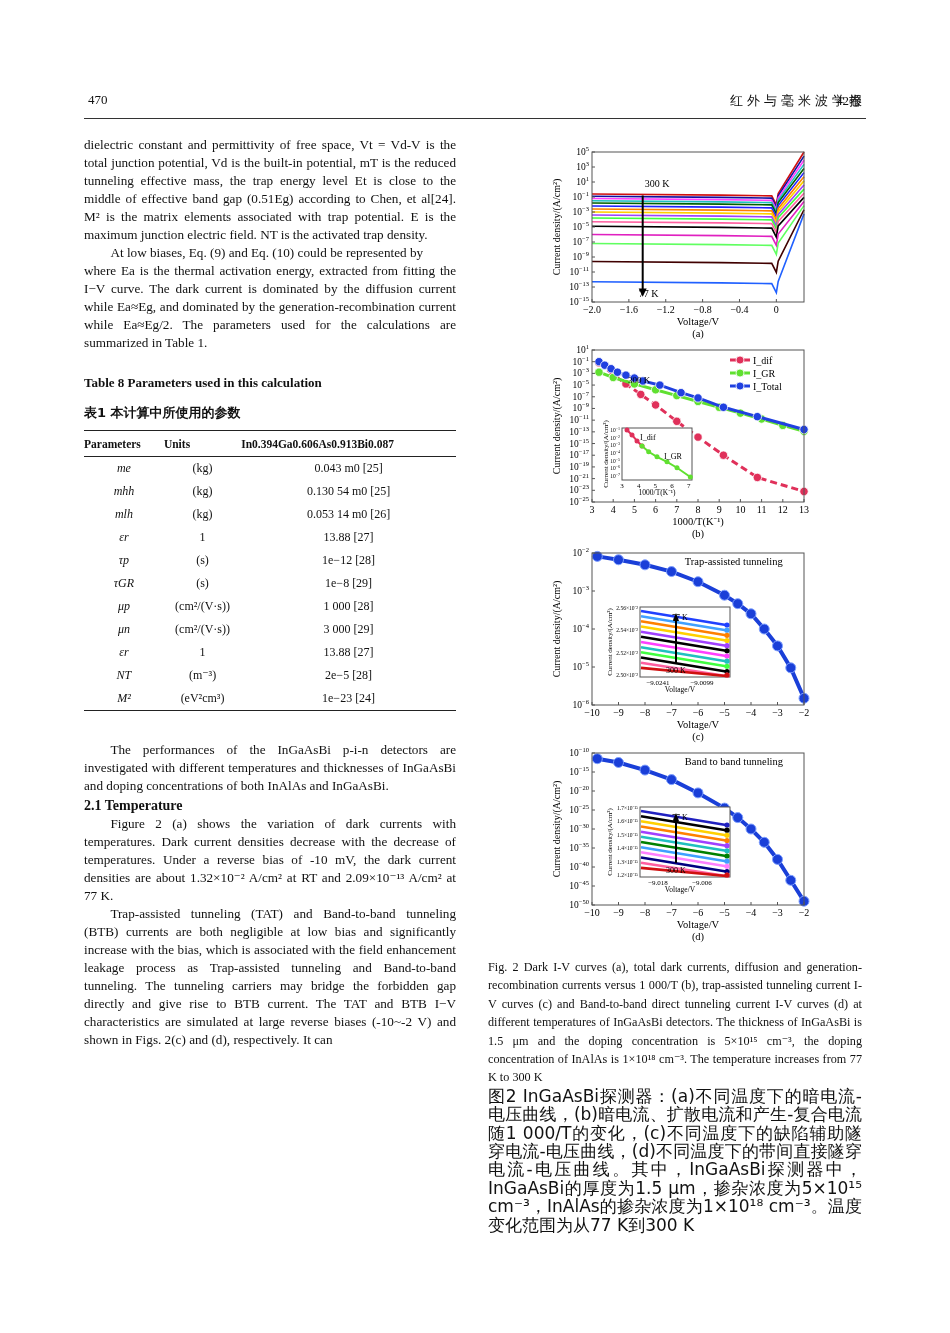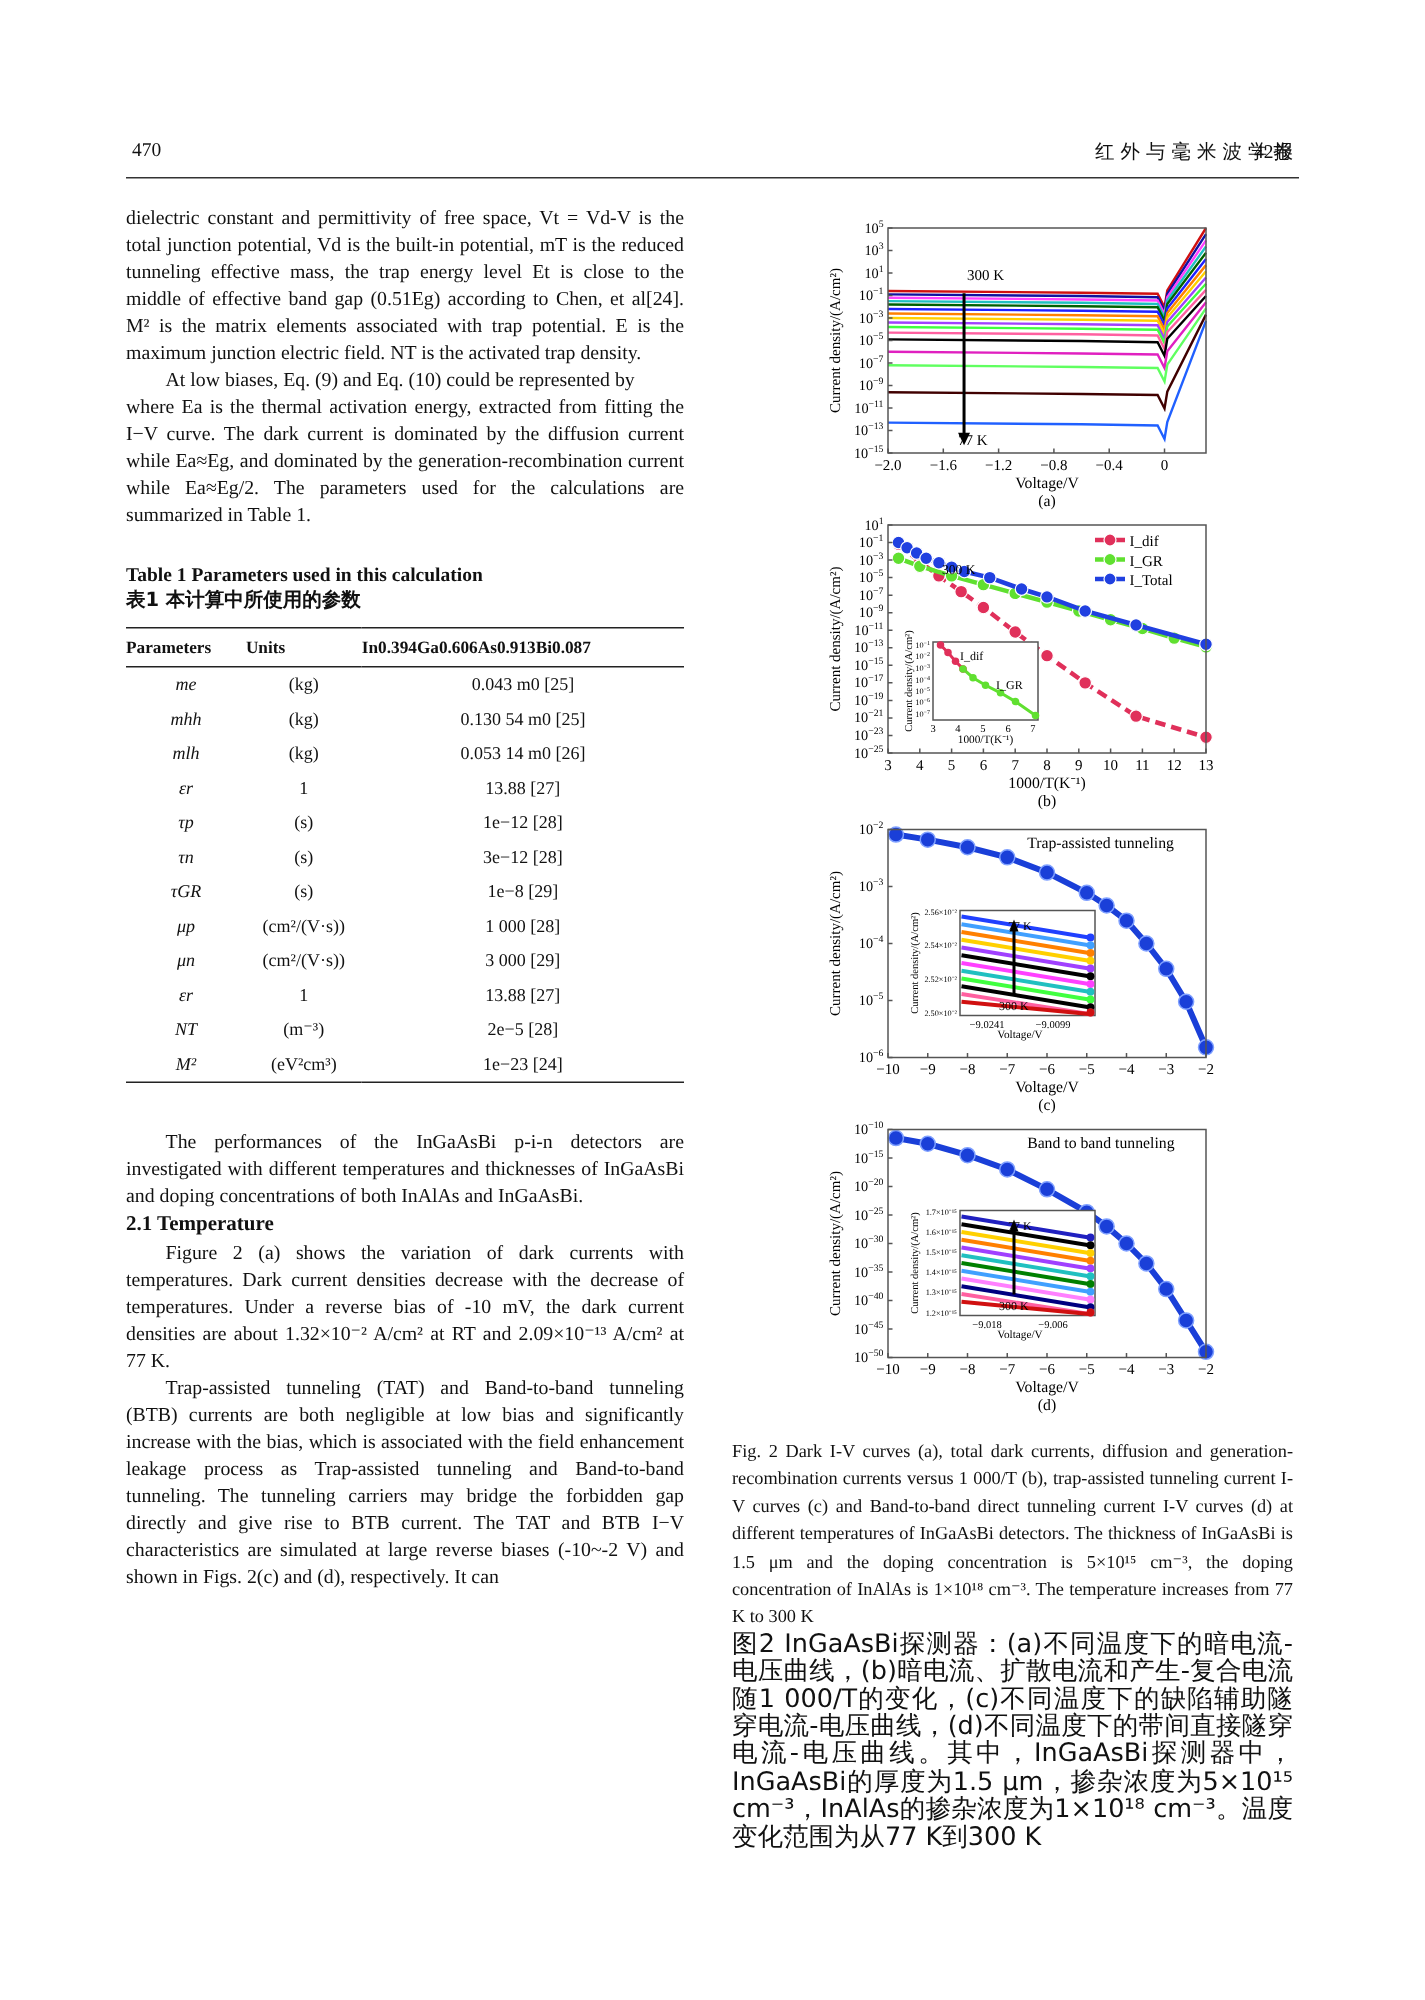--- a/index.html
+++ b/index.html
@@ -9,21 +9,21 @@
   .hdr .jn{position:absolute;left:16px;right:0;text-align:right;letter-spacing:4px;}
   .hdr .vol{position:absolute;right:4px;top:0;}
   .hdr-rule{position:absolute;left:84px;right:84px;top:118px;border-top:1.5px solid #333;}
   .col-left{position:absolute;left:84px;top:136px;width:372px;font-size:13.2px;line-height:18px;text-align:justify;}
   .col-left p{margin:0;}
   .ind{text-indent:2em;}
   .eq{position:relative;height:26px;margin:2px 0 4px;}
   .eq .f{position:absolute;left:120px;top:2px;font-style:italic;font-size:14px;}
   .eq .n{position:absolute;right:0;top:2px;}
   .tcap{font-weight:bold;font-size:13px;margin-top:22px;}
-  .tcap-cn{font-weight:bold;font-size:13px;margin-top:0;margin-bottom:8px;font-family:"DejaVu Sans",sans-serif;}
+  .tcap-cn{font-weight:bold;font-size:13px;margin-top:12px;margin-bottom:8px;font-family:"DejaVu Sans",sans-serif;}
   table.params{width:100%;border-collapse:collapse;font-size:12px;}
   table.params th{font-weight:bold;border-top:1.5px solid #222;border-bottom:1px solid #222;padding:4px 0 3px;font-size:11.5px;}
   table.params td{text-align:center;padding:2px 0 3px;height:16px;}
   table.params tr:last-child td{border-bottom:1.5px solid #222;}
   td.sym{font-style:italic;}
   .sec{font-weight:bold;font-size:14px;margin-top:2px;}
   .figcol{position:absolute;left:540px;top:140px;width:270px;}
   .panel{position:absolute;left:0;width:270px;}
   .cap{position:absolute;left:488px;top:958px;width:374px;font-size:12.2px;line-height:18.4px;text-align:justify;}
   .cap p{margin:0;}
@@ -38,21 +38,21 @@
   <span class="jn">红外与毫米波学报</span>
   <span class="vol">42卷</span>
 </div>
 <div class="hdr-rule"></div>
 
 <div class="col-left">
   <p>dielectric constant and permittivity of free space, Vt = Vd-V is the total junction potential, Vd is the built-in potential, mT is the reduced tunneling effective mass, the trap energy level Et is close to the middle of effective band gap (0.51Eg) according to Chen, et al[24]. M² is the matrix elements associated with trap potential. E is the maximum junction electric field. NT is the activated trap density.</p>
   <p class="ind">At low biases, Eq. (9) and Eq. (10) could be represented by</p>
   <p>where Ea is the thermal activation energy, extracted from fitting the I−V curve. The dark current is dominated by the diffusion current while Ea≈Eg, and dominated by the generation-recombination current while Ea≈Eg/2. The parameters used for the calculations are summarized in Table 1.</p>
 
-  <div class="tcap">Table 1   Parameters used in this calculation</div>
+  <div class="tcap">Table 8   Parameters used in this calculation</div>
   <div class="tcap-cn">表1   本计算中所使用的参数</div>
   <table class="params">
     <thead>
       <tr>
         <th>Parameters</th>
         <th>Units</th>
         <th>In0.394Ga0.606As0.913Bi0.087</th>
       </tr>
     </thead>
     <tbody id="tbody">
@@ -73,25 +73,20 @@
         </tr>
         <tr>
           <td class="sym">εr</td>
           <td>1</td>
           <td>13.88 [27]</td>
         </tr>
         <tr>
           <td class="sym">τp</td>
           <td>(s)</td>
           <td>1e−12 [28]</td>
-        </tr>
-        <tr>
-          <td class="sym">τn</td>
-          <td>(s)</td>
-          <td>3e−12 [28]</td>
         </tr>
         <tr>
           <td class="sym">τGR</td>
           <td>(s)</td>
           <td>1e−8 [29]</td>
         </tr>
         <tr>
           <td class="sym">μp</td>
           <td>(cm²/(V·s))</td>
           <td>1 000 [28]</td>

